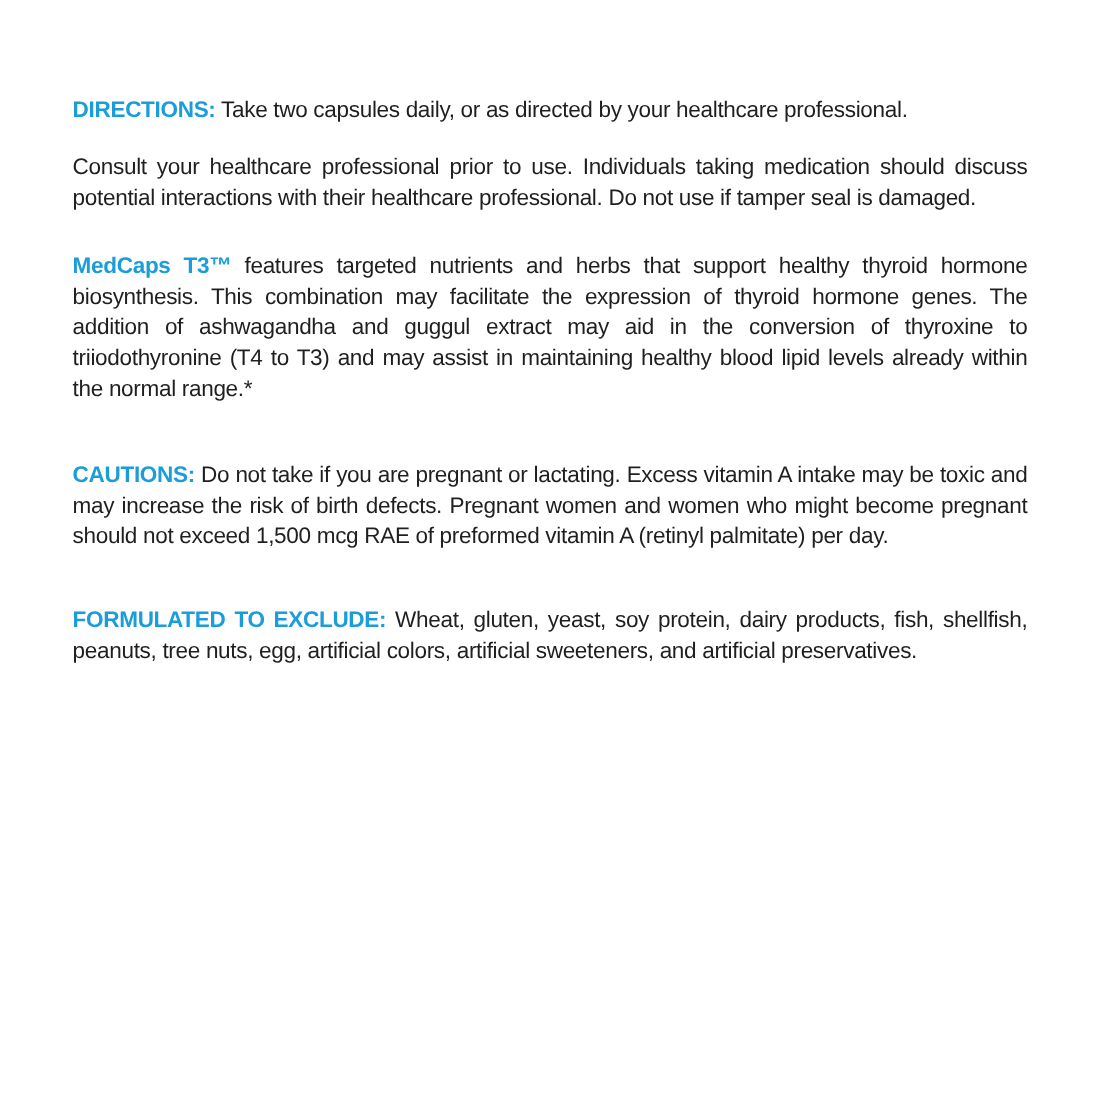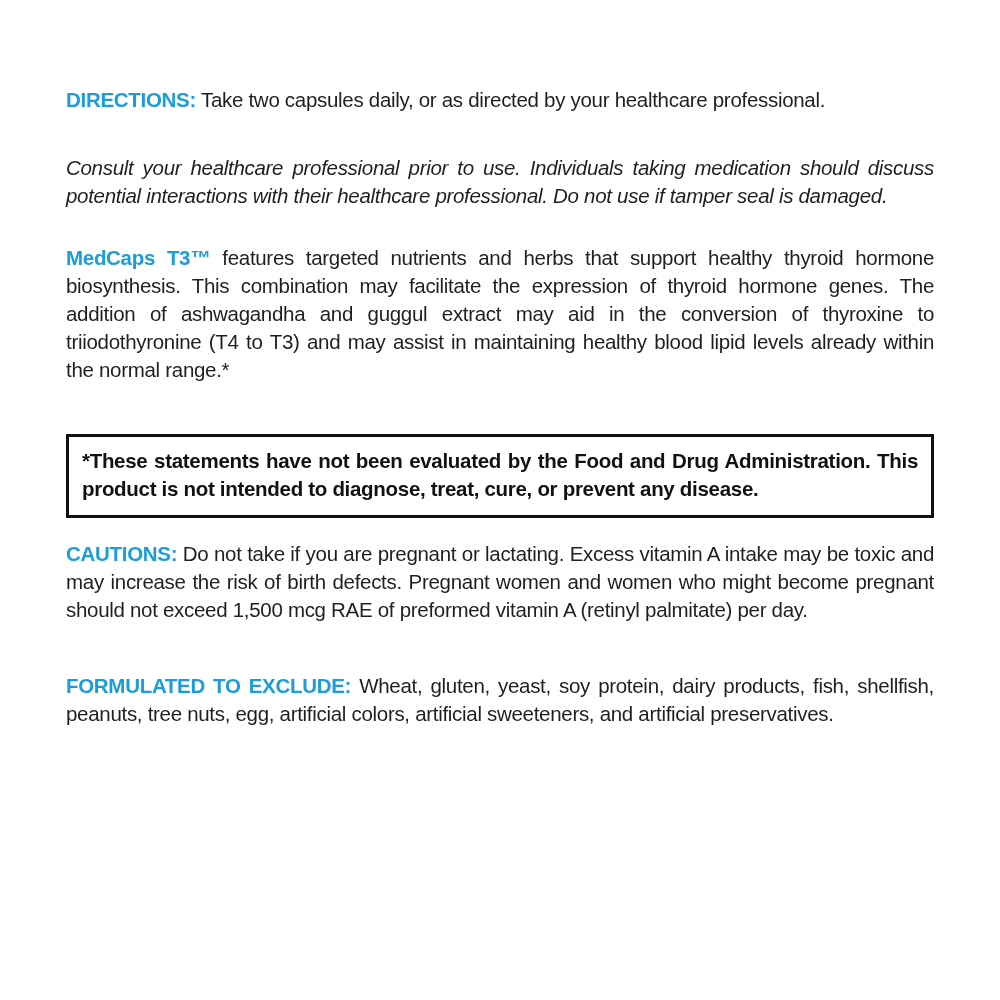--- a/index.html
+++ b/index.html
@@ -21,22 +21,22 @@
     letter-spacing: -0.3px;
   }
   .para {
     text-align: justify;
     margin: 0;
   }
   .para .heading {
     font-weight: bold;
     color: #1a9dd9;
   }
-  .sec-directions   { margin-bottom: 40px; }
-  .sec-consult      { margin-bottom: 34px; font-style: italic; }
+  .sec-directions   { margin-bottom: 24px; }
+  .sec-consult      { margin-bottom: 34px; }
   .sec-medcaps      { margin-bottom: 50px; }
   .sec-fda          { margin-bottom: 22px; }
   .sec-cautions     { margin-bottom: 48px; }
   .sec-storage      { margin-bottom: 34px; }
   .sec-formulated   { margin-bottom: 16px; }
   .fda-box {
     border: 3px solid #111111;
     padding: 10px 13px 12px 13px;
     font-weight: bold;
     color: #111111;
@@ -53,23 +53,20 @@
   </p>
 
   <p class="para sec-consult">
     <span>Consult your healthcare professional prior to use. Individuals taking medication should discuss potential interactions with their healthcare professional. Do not use if tamper seal is damaged.</span>
   </p>
 
   <p class="para sec-medcaps">
     <span class="heading">MedCaps T3™</span><span> features targeted nutrients and herbs that support healthy thyroid hormone biosynthesis. This combination may facilitate the expression of thyroid hormone genes. The addition of ashwagandha and guggul extract may aid in the conversion of thyroxine to triiodothyronine (T4 to T3) and may assist in maintaining healthy blood lipid levels already within the normal range.*</span>
   </p>
 
-  <div class="fda-box sec-fda">
-    <span>*These statements have not been evaluated by the Food and Drug Administration. This product is not intended to diagnose, treat, cure, or prevent any disease.</span>
-  </div>
 
   <p class="para sec-cautions">
     <span class="heading">CAUTIONS:</span><span> Do not take if you are pregnant or lactating. Excess vitamin A intake may be toxic and may increase the risk of birth defects. Pregnant women and women who might become pregnant should not exceed 1,500 mcg RAE of preformed vitamin A (retinyl palmitate) per day.</span>
   </p>
 
 
   <p class="para sec-formulated">
     <span class="heading">FORMULATED TO EXCLUDE:</span><span> Wheat, gluten, yeast, soy protein, dairy products, fish, shellfish, peanuts, tree nuts, egg, artificial colors, artificial sweeteners, and artificial preservatives.</span>
   </p>
 

